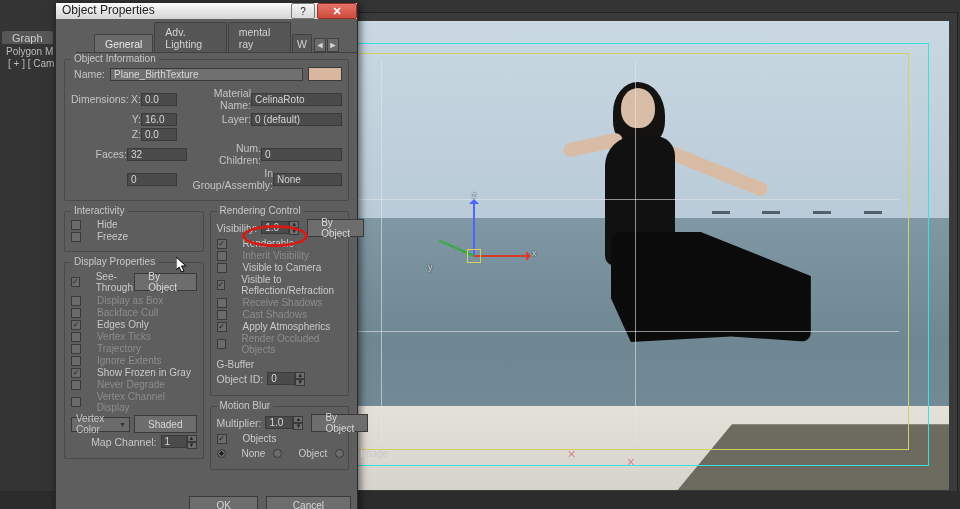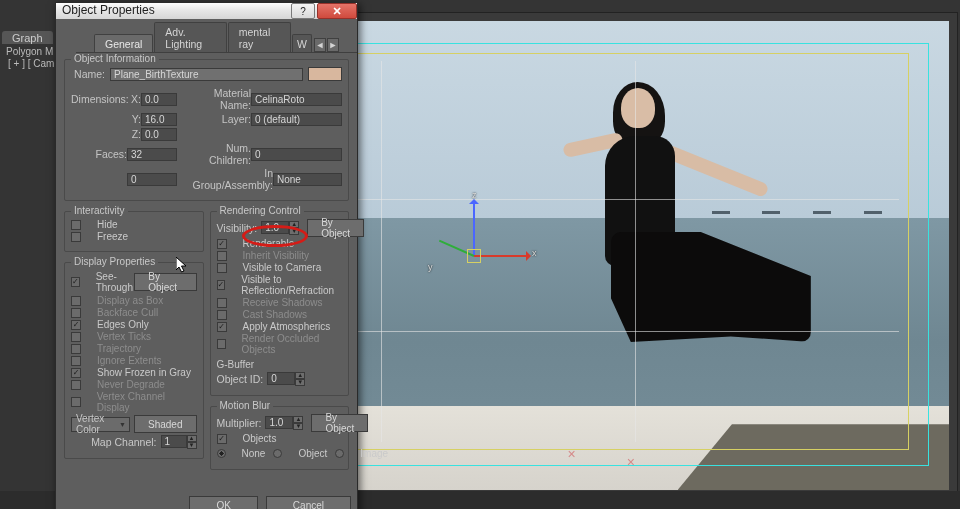--- a/index.html
+++ b/index.html
@@ -206,21 +206,21 @@
         <div class="sunken" style="width:36px">16.0</div>
         <span class="lblR" style="width:70px;margin-left:4px">Layer:</span>
         <div class="sunken" style="flex:1">0 (default)</div>
       </div>
       <div class="row">
         <span class="lblR" style="width:70px">Z:</span>
         <div class="sunken" style="width:36px">0.0</div>
       </div>
       <div class="row">
         <span class="lblR" style="width:56px">Faces:</span>
-        <div class="sunken" style="width:50px">32</div>
+        <div class="sunken" style="width:60px">32</div>
         <span class="lblR" style="width:70px;margin-left:4px">Num. Children:</span>
         <div class="sunken" style="flex:1">0</div>
       </div>
       <div class="row">
         <span style="width:56px"></span>
         <div class="sunken" style="width:50px">0</div>
         <span class="lblR" style="width:92px;margin-left:4px">In Group/Assembly:</span>
         <div class="sunken" style="flex:1">None</div>
       </div>
     </div>

